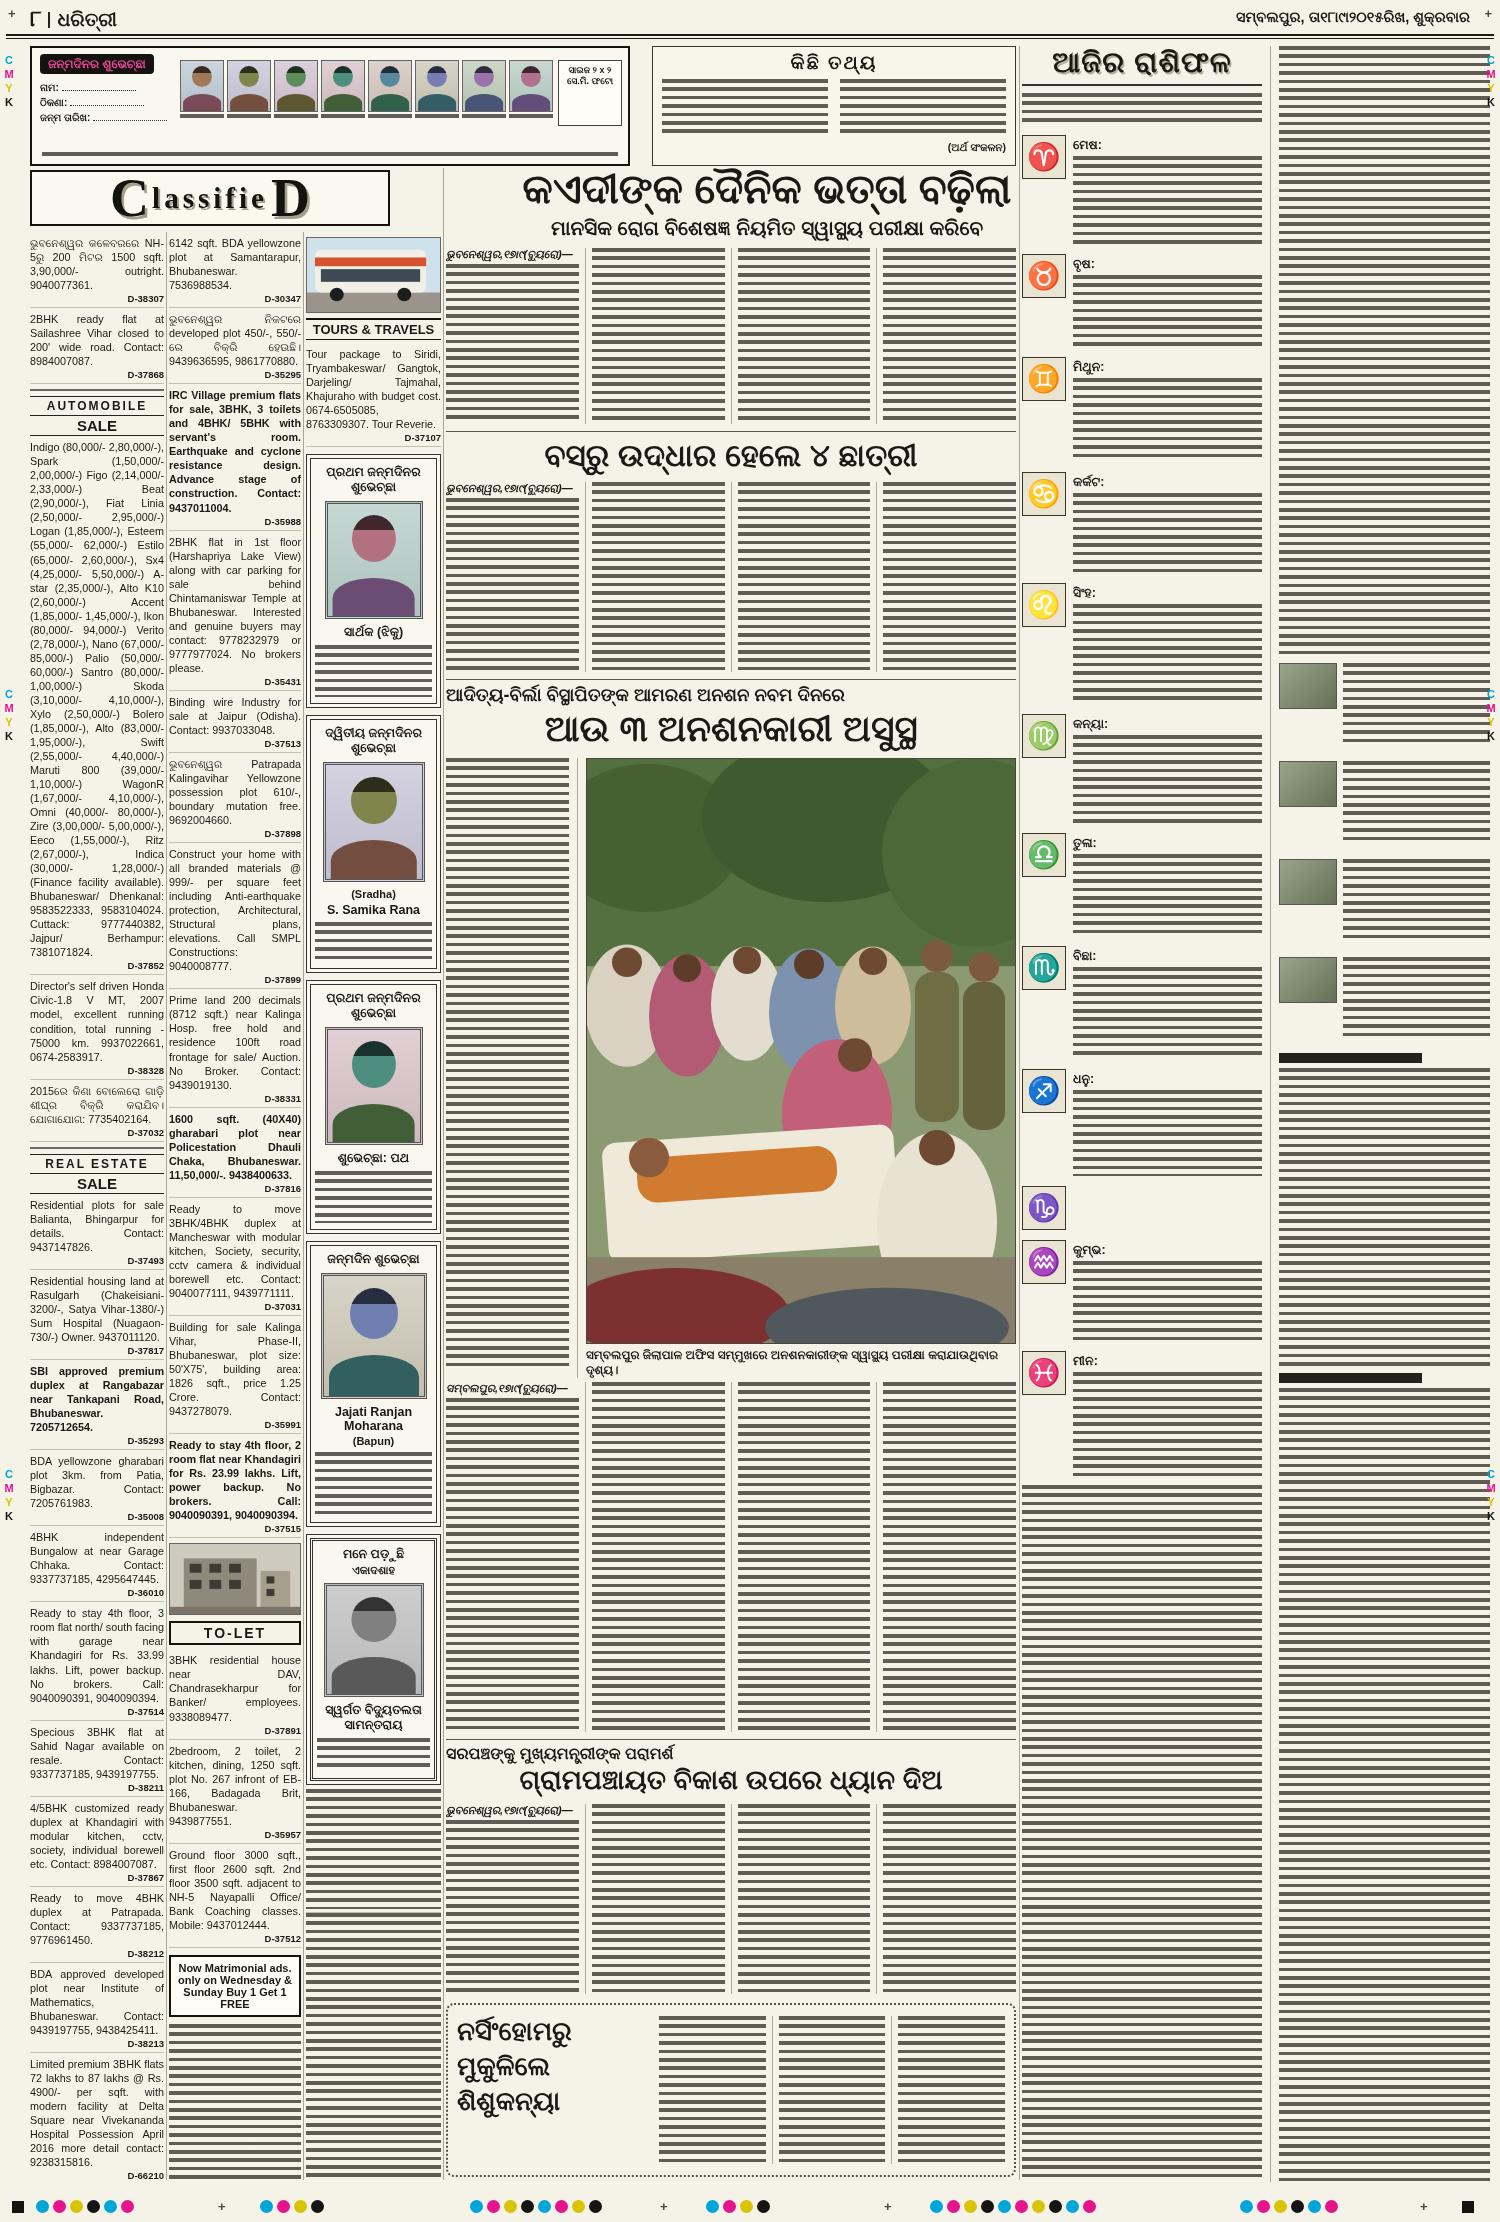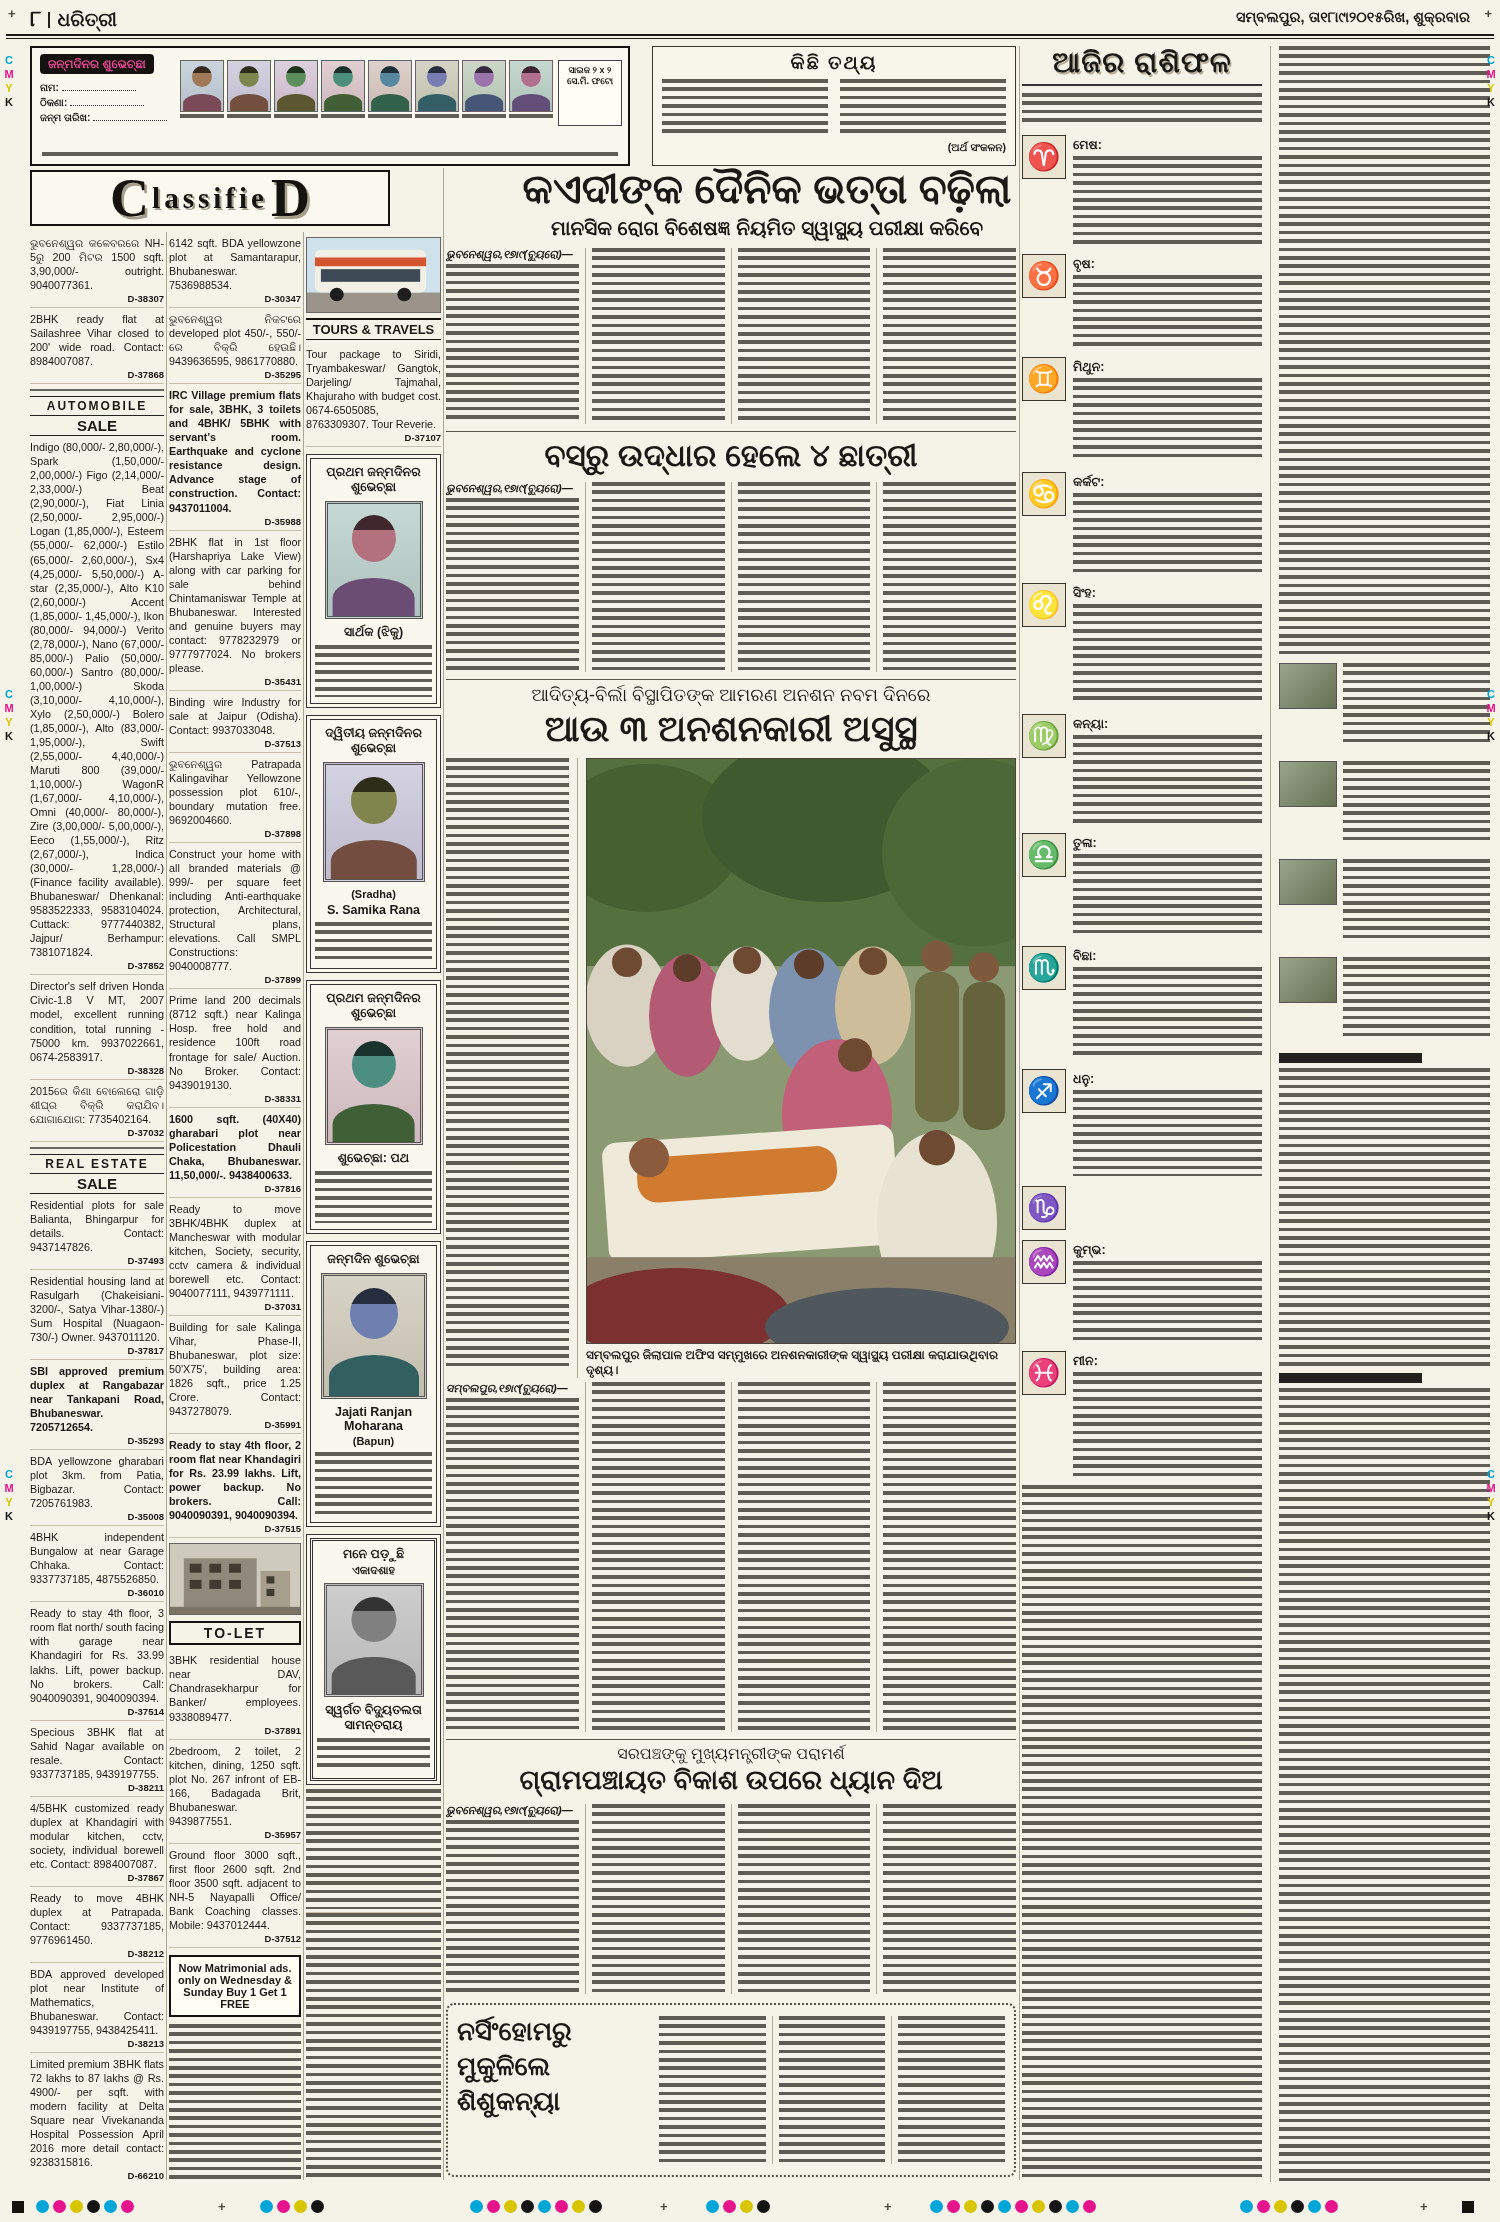--- a/index.html
+++ b/index.html
@@ -99,21 +99,21 @@
   .greet-photo{margin:6px auto;border:3px double #555;}
   .greet-name{font-weight:800;font-size:12.5px;margin-top:3px;}
   .greet-nick{font-size:11px;font-weight:700;margin-top:2px;}
   .greet .sim{margin-top:5px;}
 
   
   #main{position:absolute;left:446px;top:168px;width:570px;height:2014px;overflow:hidden;}
   .h1{font-size:41px;font-weight:800;text-align:center;margin:0 0 6px 72px;line-height:1.05;}
   .sub{font-size:20px;font-weight:800;text-align:center;margin:0 0 8px 72px;}
   .h2{font-size:31px;font-weight:800;text-align:center;margin:6px 0 8px;}
-  .kick{font-size:18px;font-weight:400;text-align:center;margin:4px 0 0;}
+  .kick{font-size:18px;font-weight:700;margin:4px 0 0;}
   .k4{font-size:16px;}
   .h3{font-size:36px;font-weight:800;text-align:center;margin:2px 0 8px;}
   .h4{font-size:27px;font-weight:800;text-align:center;margin:2px 0 8px;}
   .cols{display:flex;margin:2px 0;font-style:italic;}
   .col{flex:1;padding:0 6px;min-width:0;}
   .col:first-child{padding-left:0;}
   .col:last-child{padding-right:0;}
   .col + .col{border-left:1px solid #b2ab99;}
   .dl{display:block;font-size:11px;font-weight:800;margin-bottom:3px;}
   .hrule{border-top:1.5px solid #5a564a;margin:7px 0 5px;}
@@ -352,21 +352,21 @@
         </div>
         <div class="ad">
           <p class="ad-text bold">SBI approved premium duplex at Rangabazar near Tankapani Road, Bhubaneswar. 7205712654.</p>
           <span class="ad-code">D-35293</span>
         </div>
         <div class="ad">
           <p class="ad-text">BDA yellowzone gharabari plot 3km. from Patia, Bigbazar. Contact: 7205761983.</p>
           <span class="ad-code">D-35008</span>
         </div>
         <div class="ad">
-          <p class="ad-text">4BHK independent Bungalow at near Garage Chhaka. Contact: 9337737185, 4875526850.</p>
+          <p class="ad-text">4BHK independent Bungalow at near Garage Chhaka. Contact: 9337737185, 4295647445.</p>
           <span class="ad-code">D-36010</span>
         </div>
         <div class="ad">
           <p class="ad-text">Ready to stay 4th floor, 3 room flat north/ south facing with garage near Khandagiri for Rs. 33.99 lakhs. Lift, power backup. No brokers. Call: 9040090391, 9040090394.</p>
           <span class="ad-code">D-37514</span>
         </div>
         <div class="ad">
           <p class="ad-text">Specious 3BHK flat at Sahid Nagar available on resale. Contact: 9337737185, 9439197755.</p>
           <span class="ad-code">D-38211</span>
         </div>

